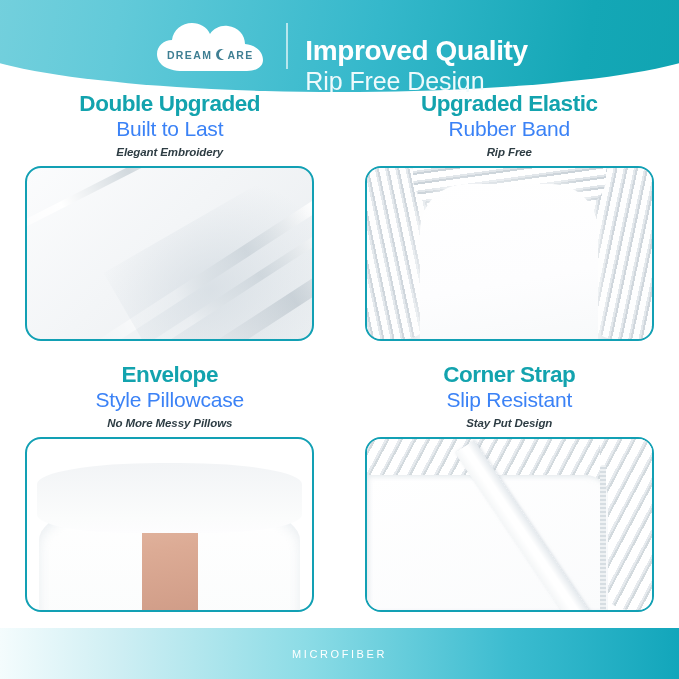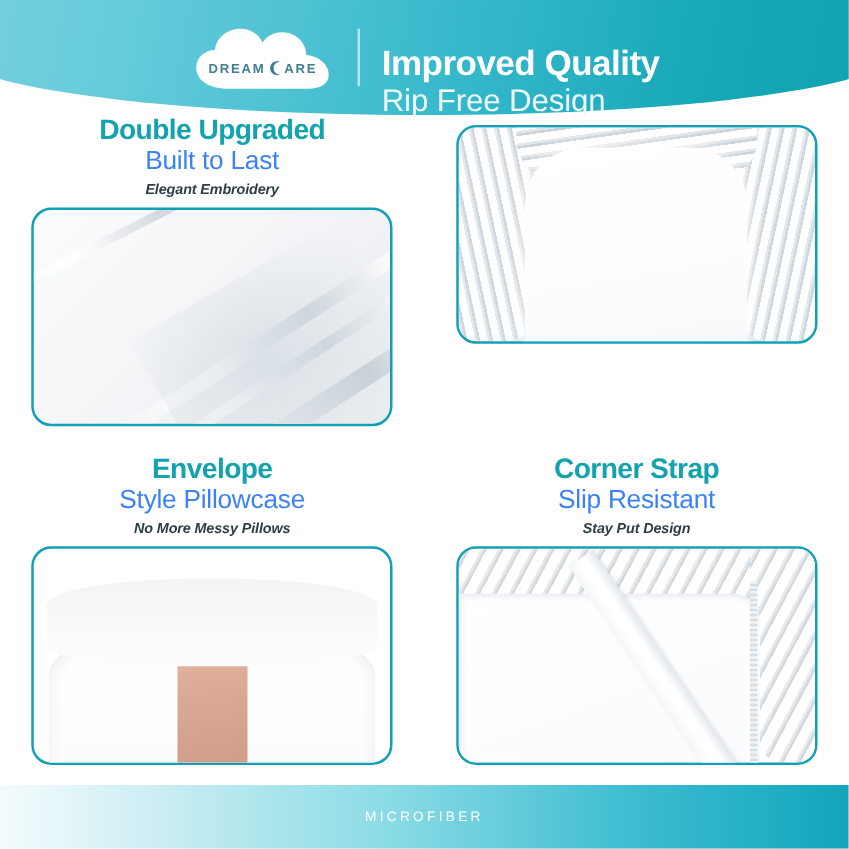--- a/index.html
+++ b/index.html
@@ -228,20 +228,25 @@
     <div class="photo p1">
       <i class="s1"></i>
         <i class="s2"></i>
         <i class="s3"></i>
         <i class="s4"></i>
       <div class="sh"></div>
     </div>
   </div>
 
   <div class="cell">
+    <div class="cap">
+      <div class="cap-title">Upgraded Elastic</div>
+      <div class="cap-sub">Rubber Band</div>
+      <div class="cap-note">Rip Free</div>
+    </div>
     <div class="photo p2">
       <div class="ruffle rl"></div>
       <div class="ruffle rr"></div>
       <div class="rtop"></div>
       <div class="center"></div>
     </div>
   </div>
 
   <div class="cell">
     <div class="cap">

